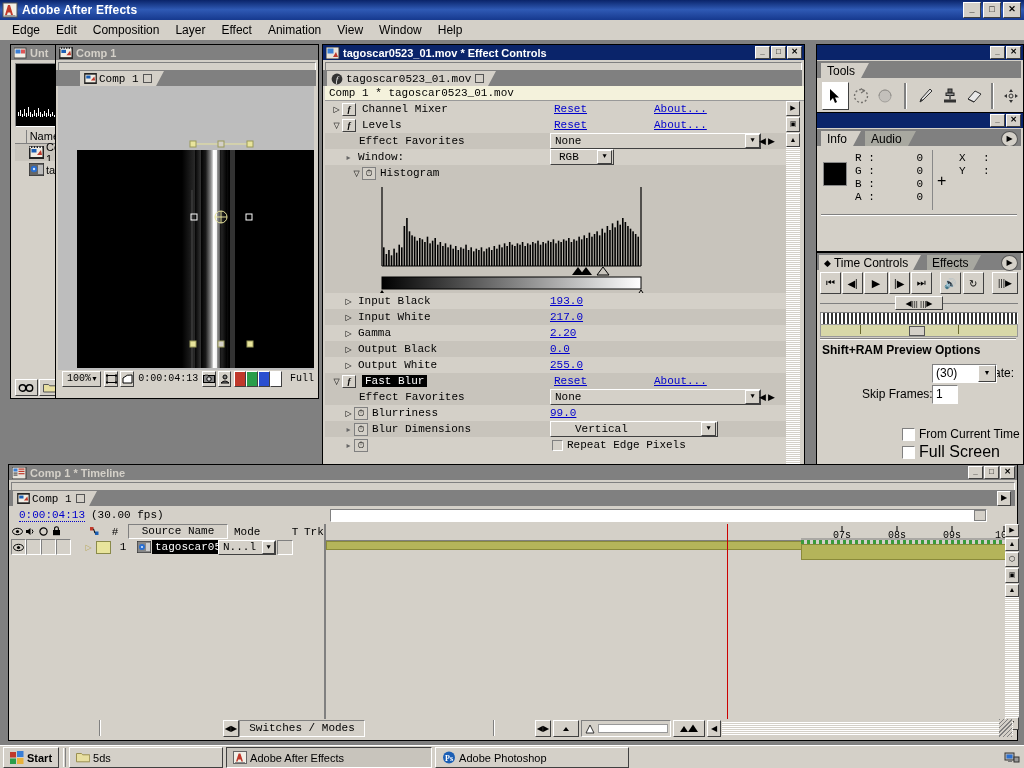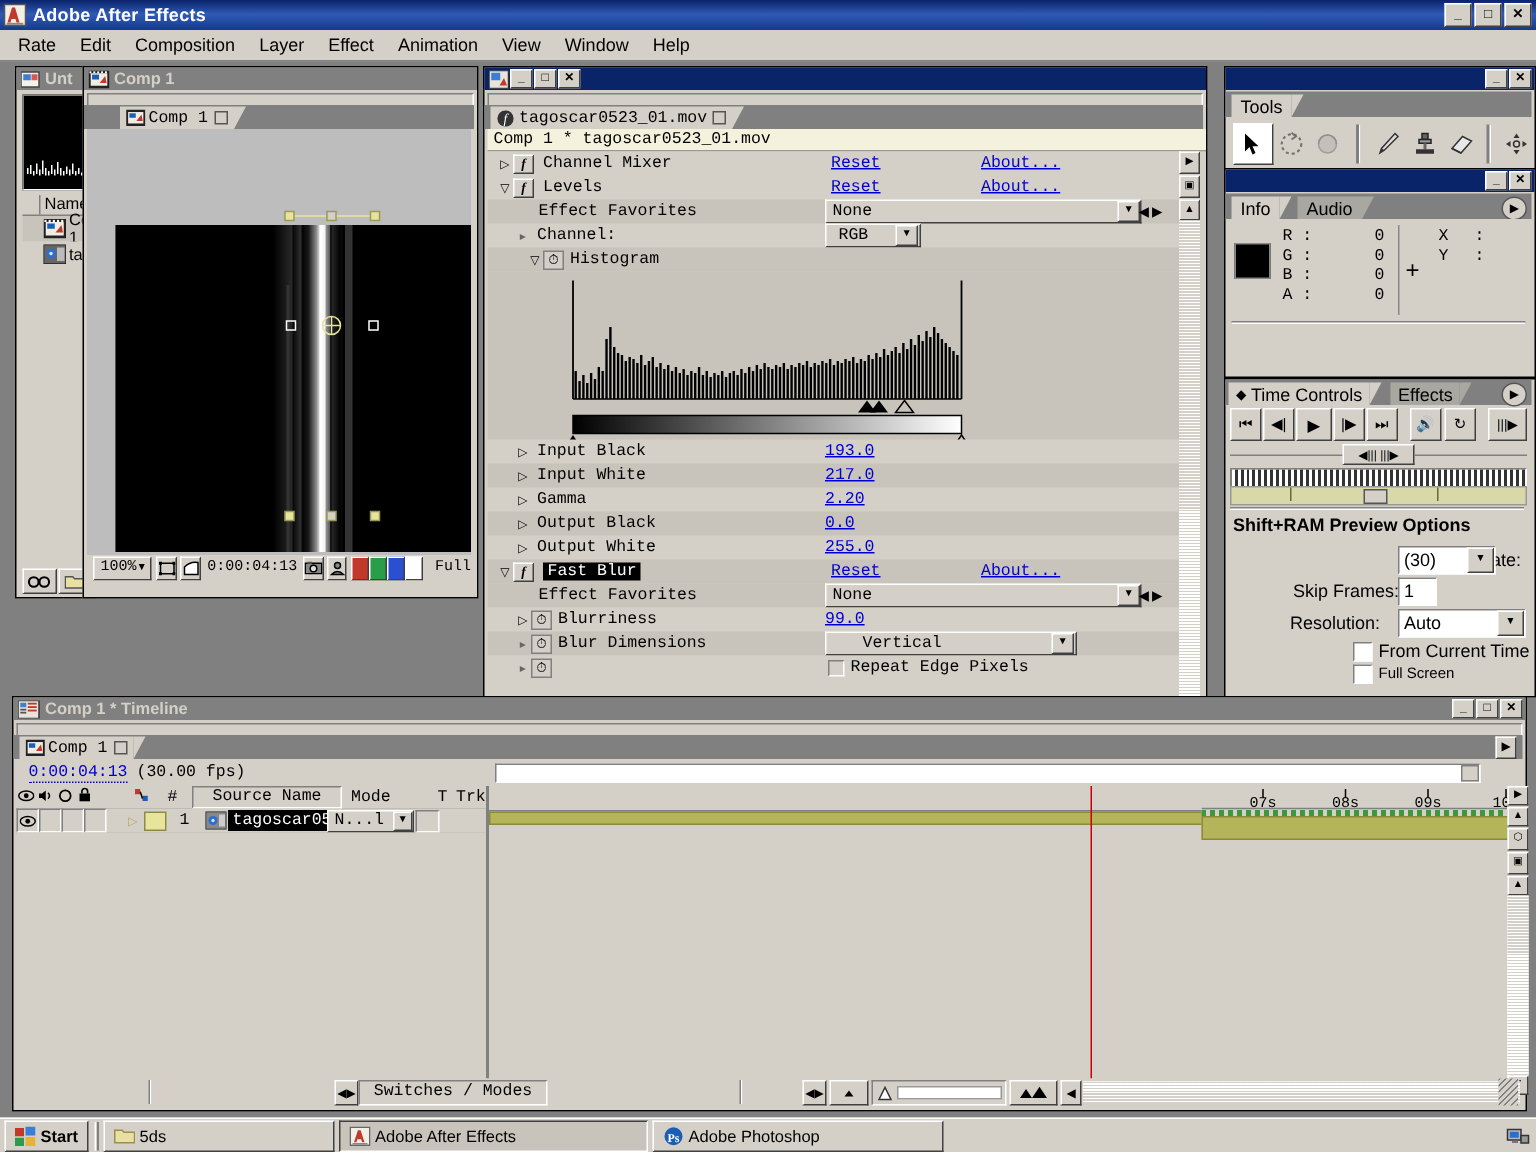--- a/index.html
+++ b/index.html
@@ -132,21 +132,21 @@
     </div>
     <div class="tb-title">Adobe After Effects</div>
     <div class="sysbtns">
       <div class="sysbtn">_</div>
       <div class="sysbtn">□</div>
       <div class="sysbtn">✕</div>
     </div>
   </div>
 
   <div class="menubar nosel">
-    <div class="mi">Rate</div>
+    <div class="mi">Edge</div>
     <div class="mi">Edit</div>
     <div class="mi">Composition</div>
     <div class="mi">Layer</div>
     <div class="mi">Effect</div>
     <div class="mi">Animation</div>
     <div class="mi">View</div>
     <div class="mi">Window</div>
     <div class="mi">Help</div>
   </div>
 
@@ -387,20 +387,21 @@
   <div class="aewin" style="left:322px;top:44px;width:481px;height:664px;">
 
     <div class="aewin-tb active">
       <div style="width:14px;height:12px;margin-left:1px;">
         <svg width="14" height="12" viewBox="0 0 14 12">
           <rect x="0" y="0" width="13" height="12" fill="#e8e4dc" stroke="#333"></rect>
           <rect x="1.5" y="1.5" width="6" height="5" fill="#3a7fd5"></rect>
           <path d="M7 10 L10 5 L12 10 Z" fill="#c0392b"></path>
         </svg>
       </div>
+      <div class="wt">tagoscar0523_01.mov * Effect Controls</div>
       <div class="wbtns">
         <div class="wbtn">_</div>
         <div class="wbtn">□</div>
         <div class="wbtn">✕</div>
       </div>
     </div>
 
     <div class="abs sunken" style="left:2px;top:17px;width:475px;height:7px;background:#d4d0c8;"></div>
 
     <div class="abs" style="left:0;top:25px;width:479px;height:16px;background:#808080;">
@@ -442,21 +443,21 @@
         <div class="aedrop mono" style="position:absolute;left:225px;width:205px;">
           <span>None</span>
           <span class="arr">▼</span>
         </div>
         <span style="position:absolute;left:434px;font-size:9px;">◀</span>
         <span style="position:absolute;left:443px;font-size:9px;">▶</span>
       </div>
 
       <div class="ecrow" style="height:16px;">
         <span class="tw" style="margin-left:18px;color:#666;">▸</span>
-        <span class="mono ecname" style="margin-left:4px;">Channel:</span>
+        <span class="mono ecname" style="margin-left:4px;">Window:</span>
         <div class="aedrop mono" style="position:absolute;left:225px;width:62px;justify-content:center;padding:0;">
           <span style="margin-left:8px;">RGB</span>
           <span class="arr" style="margin-right:1px;">▼</span>
         </div>
       </div>
 
       <div class="ecrow alt" style="height:16px;">
         <span class="tw" style="margin-left:26px;">▽</span>
         <span class="stopw">⏱</span>
         <span class="mono ecname" style="margin-left:4px;">Histogram</span>
@@ -829,34 +830,27 @@
         <span style="font-size:12px;padding-left:3px;">(30)</span>
         <span class="raised" style="margin-left:auto;width:16px;height:15px;background:#d4d0c8;text-align:center;font-size:7px;line-height:14px;">▼</span>
       </div>
     </div>
     <div class="abs" style="left:5px;top:131px;width:196px;height:20px;display:flex;align-items:center;">
       <span style="font-size:12px;position:absolute;left:40px;">Skip Frames:</span>
       <div class="sunken" style="position:absolute;left:110px;width:24px;height:17px;background:#fff;display:flex;align-items:center;">
         <span style="font-size:12px;padding-left:3px;">1</span>
       </div>
     </div>
-    <div class="abs" style="left:5px;top:152px;width:196px;height:20px;display:flex;align-items:center;">
-      <span style="font-size:12px;position:absolute;left:38px;">Resolution:</span>
-      <div class="sunken" style="position:absolute;left:110px;width:83px;height:17px;background:#fff;display:flex;align-items:center;">
-        <span style="font-size:12px;padding-left:3px;">Auto</span>
-        <span class="raised" style="margin-left:auto;width:16px;height:15px;background:#d4d0c8;text-align:center;font-size:7px;line-height:14px;">▼</span>
-      </div>
-    </div>
     <div class="abs" style="left:85px;top:174px;display:flex;align-items:center;gap:4px;">
       <span style="width:11px;height:11px;background:#fff;border:1px solid #808080;border-right-color:#fff;border-bottom-color:#fff;display:inline-block;"></span>
       <span style="font-size:12px;">From Current Time</span>
     </div>
     <div class="abs" style="left:85px;top:190px;display:flex;align-items:center;gap:4px;">
       <span style="width:11px;height:11px;background:#fff;border:1px solid #808080;border-right-color:#fff;border-bottom-color:#fff;display:inline-block;"></span>
-      <span style="font-size:10px;">Full Screen</span>
+      <span style="font-size:16px;">Full Screen</span>
     </div>
   </div>
 
   <div class="aewin" style="left:8px;top:464px;width:1008px;height:275px;">
 
     <div class="aewin-tb inactive">
       <div style="width:15px;height:12px;margin-left:1px;">
         <svg width="15" height="12" viewBox="0 0 15 12">
           <rect x="0" y="0" width="14" height="12" fill="#e8e4dc" stroke="#333"></rect>
           <rect x="1.5" y="1.5" width="4" height="3" fill="#3a7fd5"></rect>

